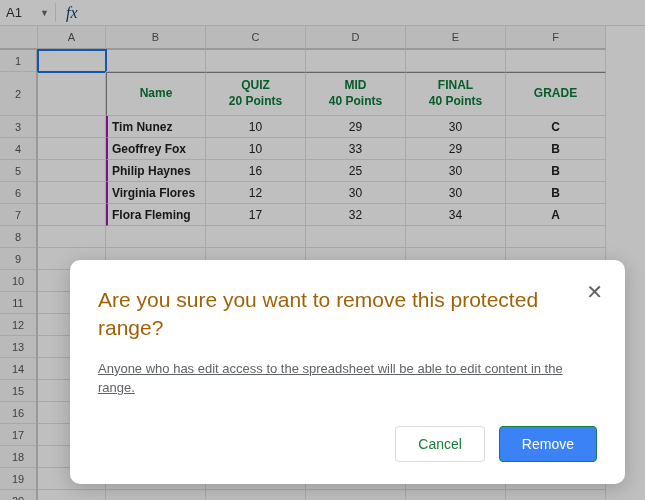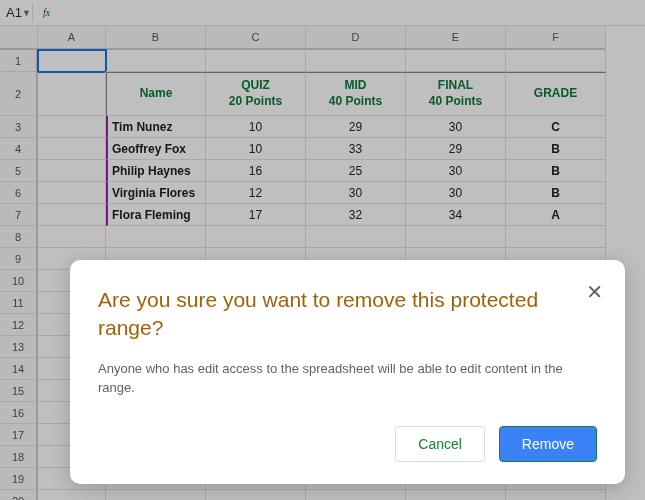--- a/index.html
+++ b/index.html
@@ -12,39 +12,39 @@
       position: relative;
     }
     .formula-bar {
       display: flex;
       align-items: center;
       height: 26px;
       border-bottom: 1px solid #e0e0e0;
       background: #fff;
     }
     .name-box {
-      width: 33px;
+      width: 56px;
       padding: 2px 6px;
       font-size: 13px;
       color: #333;
       border-right: 1px solid #e0e0e0;
       display: flex;
       align-items: center;
       justify-content: space-between;
     }
     .name-box-dropdown {
       font-size: 9px;
       color: #666;
     }
     .fx-label {
       padding: 0 10px;
       font-style: italic;
       font-family: 'Times New Roman', serif;
       color: #0c4a6e;
-      font-size: 10px;
+      font-size: 16px;
     }
     .corner-cell {
       width: 38px;
       height: 24px;
       background: #f8f9fa;
       border-right: 1px solid #e0e0e0;
       border-bottom: 2px solid #ccc;
     }
     .col-header {
       height: 24px;
@@ -153,20 +153,21 @@
       font-size: 20px;
       color: #5f6368;
       cursor: pointer;
       line-height: 1;
     }
     .dialog-body {
       font-size: 13px;
       color: #5f6368;
       margin-top: 16px;
       line-height: 1.5;
+      text-decoration: underline;
     }
     .dialog-actions {
       display: flex;
       justify-content: flex-end;
       gap: 14px;
       margin-top: 28px;
     }
     .btn {
       font-family: 'Google Sans', 'Segoe UI', Arial, sans-serif;
       font-size: 14px;

